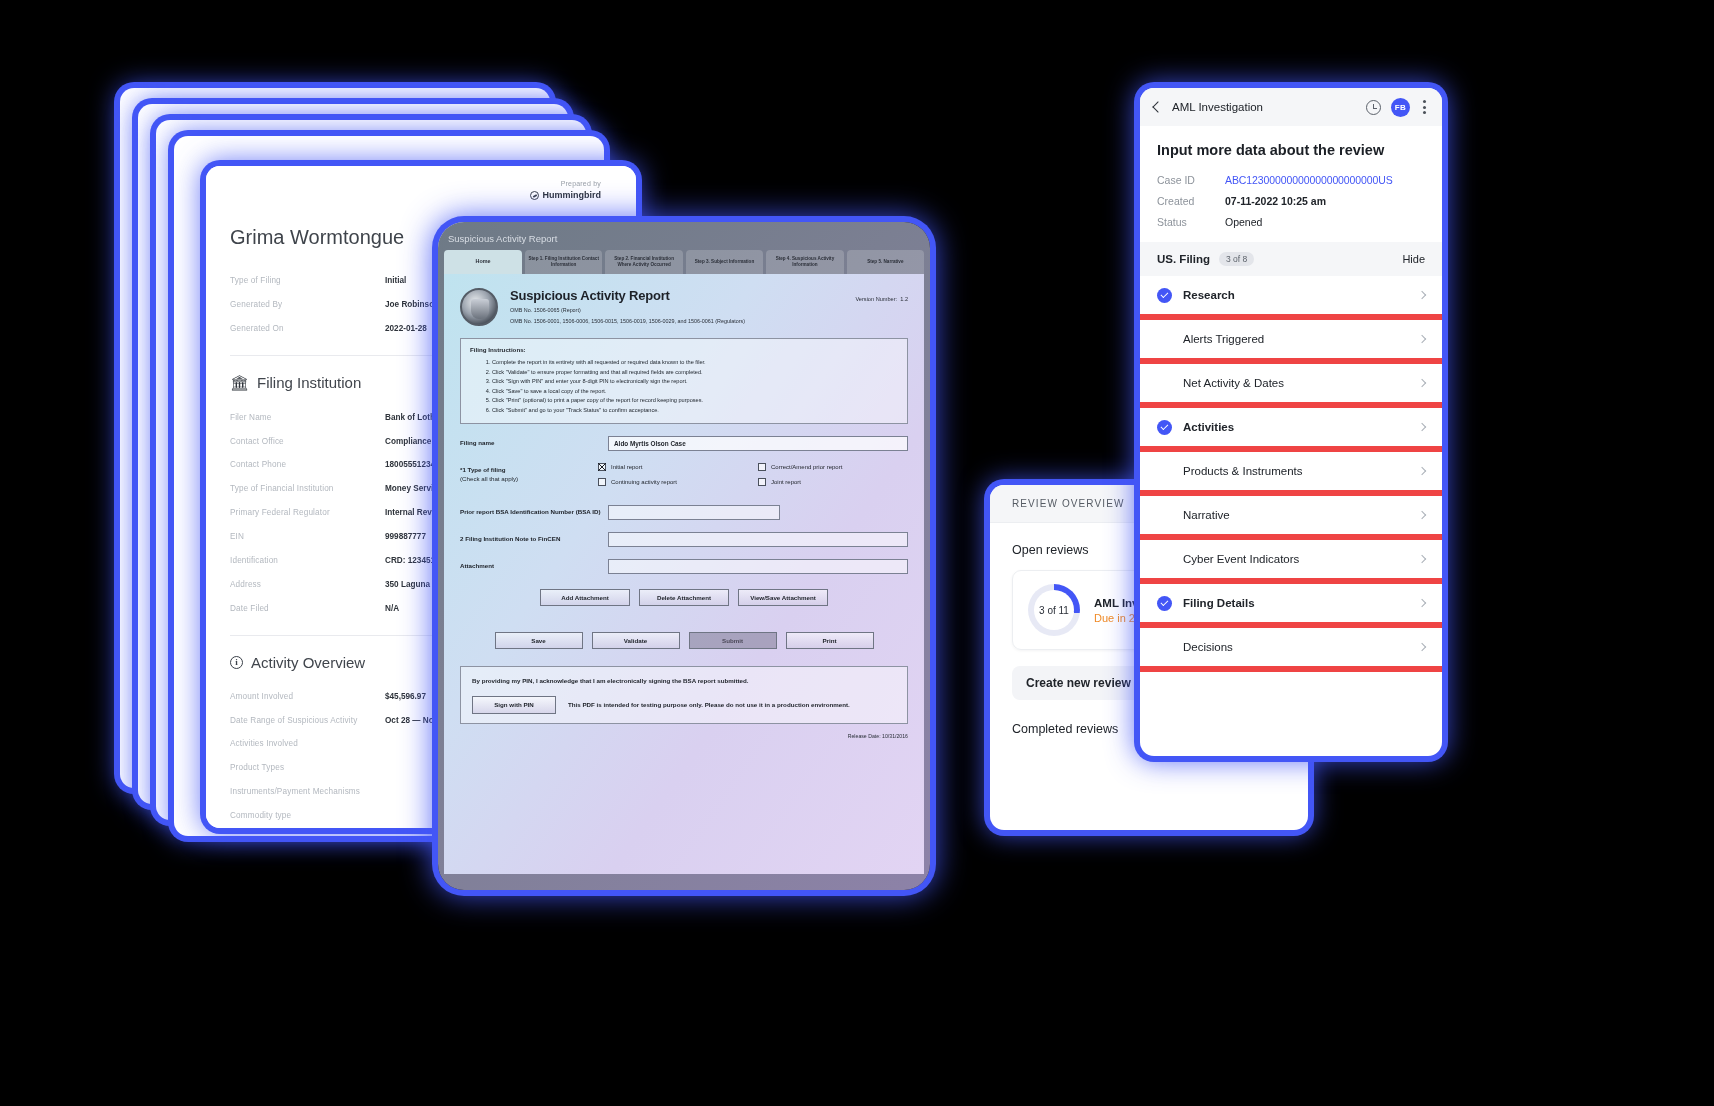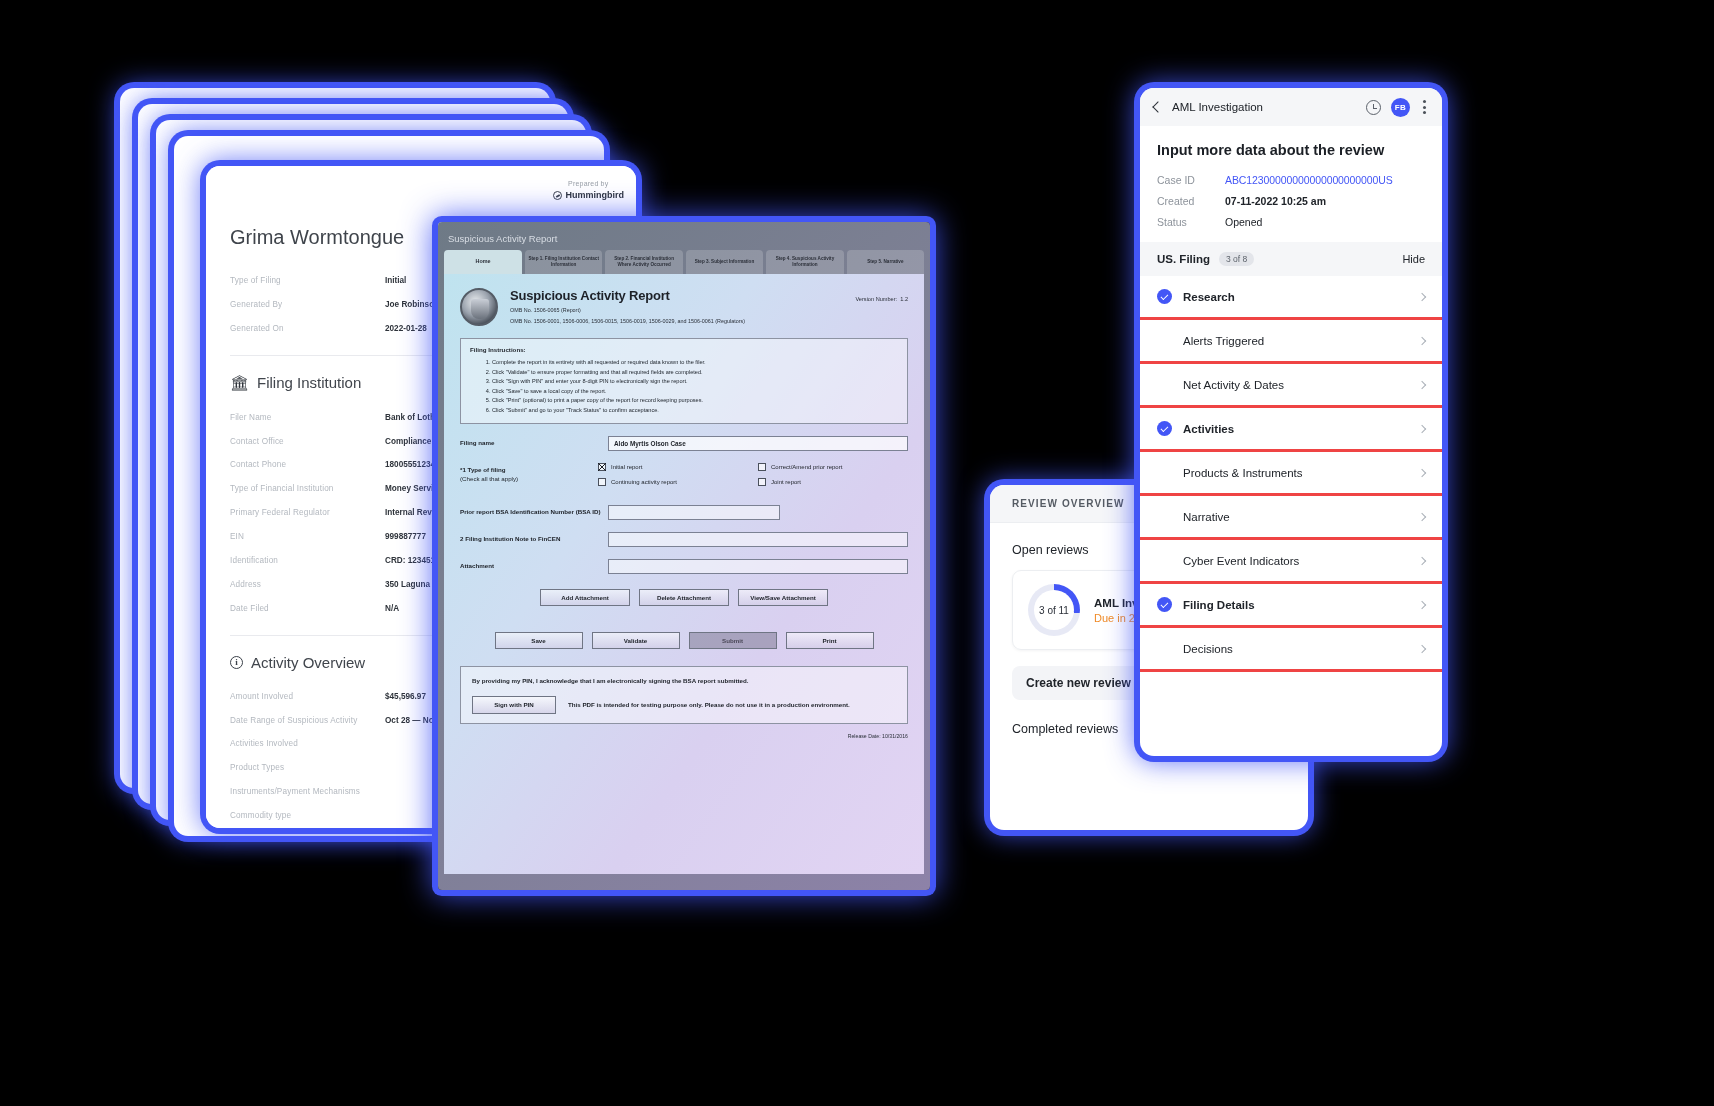--- a/index.html
+++ b/index.html
@@ -21,21 +21,21 @@
   }
   .sheet-5 { left: 0;   top: 0;   width: 430px; height: 700px; }
   .sheet-4 { left: 18px;top: 16px;width: 430px; height: 700px; }
   .sheet-3 { left: 36px;top: 32px;width: 430px; height: 700px; }
   .sheet-2 { left: 54px;top: 48px;width: 430px; height: 700px; }
   .sheet-1 { left: 86px;top: 78px;width: 430px; height: 662px;
              box-shadow: 0 0 0 6px #4356f6, 0 0 28px 5px rgba(67,86,246,.8); }
 
   .doc-page { position: absolute; left: 86px; top: 78px; width: 430px; height: 662px;
               background:#fff; border-radius: 14px; overflow: hidden; padding: 20px 24px; }
-  .prepared-by { position:absolute; right:12px; top:14px; text-align:center; }
+  .prepared-by { position:absolute; right:35px; top:14px; text-align:right; }
   .prepared-label { font-size: 7px; color:#9aa0a8; letter-spacing:.2px; }
   .hb-row { display:flex; align-items:center; gap:4px; margin-top:3px; justify-content:flex-end; }
   .hb-mark { width:9px; height:9px; border-radius:50%; border:1.6px solid #3a4049; position:relative; }
   .hb-mark::after{content:"";position:absolute;left:2px;top:3.2px;width:4px;height:2px;background:#3a4049;transform:rotate(-30deg);}
   .hb-name { font-size: 9px; font-weight:700; color:#2d333b; }
 
   .doc-title { font-size: 20px; color:#3f444b; font-weight:400; margin: 40px 0 26px 0; }
   .kv { display:flex; margin-bottom: 12px; font-size: 8.2px; }
   .kv .k { width: 155px; color:#b3b8bf; letter-spacing:.15px; line-height:1.45; }
   .kv .v { color:#2f343b; font-weight:700; line-height:1.45; flex:1; }
@@ -43,21 +43,21 @@
   .hr { height:1px; background:#e9eaee; margin: 20px 0 18px 0; }
   .sect { display:flex; align-items:center; gap:8px; margin-bottom:20px; }
   .sect-title { font-size: 15px; color:#40454c; }
   .bank-icon { font-size: 15px; color:#2f343b; }
   .info-icon { width:13px;height:13px;border:1.4px solid #3a4049;border-radius:50%;
                display:flex;align-items:center;justify-content:center;font-size:9px;font-weight:700;color:#3a4049;font-family:"Liberation Serif",serif;}
 
   
   .sar-window {
     position:absolute; left: 438px; top: 222px; width: 492px; height: 668px;
-    border-radius: 4px;
+    border-radius: 26px;
     box-shadow: 0 0 0 6px #4356f6, 0 0 30px 6px rgba(67,86,246,.85);
     background: linear-gradient(135deg, #6e7a86 0%, #7b7f92 40%, #8d82a8 100%);
     overflow: hidden;
   }
   .sar-titlebar { height: 24px; padding: 6px 10px 0 10px; }
   .sar-titlebar span { font-size: 9.5px; color:#d8dde4; }
   .sar-tabs { display:flex; gap:3px; padding: 0 6px; align-items:flex-end; height: 28px; }
   .sar-tab {
     flex:1; height: 24px; border-radius: 4px 4px 0 0;
     background: rgba(255,255,255,.18);
@@ -119,21 +119,21 @@
   .release { text-align:right; font-size: 5.2px; color:#2a2f38; margin-top: 9px; }
 
   
   .review-card {
     position:absolute; left: 990px; top: 485px; width: 318px; height: 345px;
     border-radius: 14px; background:#fff; overflow:hidden;
     box-shadow: 0 0 0 6px #4356f6, 0 0 26px 5px rgba(67,86,246,.8);
   }
   .ro-head { height: 38px; background:#f5f6f8; border-bottom:1px solid #eceef1;
              display:flex;align-items:center;padding: 0 22px; }
-  .ro-head span { font-size: 10px; font-weight:700; color:#555b63; letter-spacing:1.1px; }
+  .ro-head span { font-size: 10px; font-weight:400; color:#555b63; letter-spacing:1.1px; }
   .ro-body { padding: 20px 22px; }
   .ro-label { font-size: 12.5px; color:#20242a; margin-bottom: 13px; }
   .ro-item { border:1px solid #eceef1; border-radius:9px; padding: 13px 15px; display:flex; align-items:center; gap:14px;
              box-shadow: 0 1px 3px rgba(20,24,32,.05); }
   .ring { width: 52px; height: 52px; border-radius: 50%; flex:0 0 52px; position:relative;
           background: conic-gradient(#4356f6 0% 27%, #e7e9f5 27% 100%); }
   .ring::after { content:""; position:absolute; left:6px; top:6px; width:40px; height:40px; border-radius:50%; background:#fff; }
   .ring span { position:absolute; inset:0; display:flex; align-items:center; justify-content:center;
                font-size: 10px; color:#2a2f38; z-index:2; }
   .ro-item-title { font-size: 11.5px; font-weight:700; color:#20242a; white-space:nowrap; }
@@ -172,21 +172,21 @@
   .aml-kv { display:flex; margin-bottom: 9px; font-size: 10.5px; align-items:baseline; }
   .aml-kv .k { width: 68px; color:#8d939b; }
   .aml-kv .v { color:#20242a; font-weight:700; }
   .aml-kv .v.link { color:#4356f6; font-weight:400; letter-spacing:-.1px; }
   .aml-kv .v.plain { font-weight:500; }
   .us-filing { margin-top: 14px; background:#f5f6f8; height: 34px; display:flex; align-items:center;
                padding: 0 17px; margin-left:-17px; margin-right:-17px; gap: 9px; }
   .us-filing .t { font-size: 11.5px; font-weight:700; color:#20242a; }
   .pill { background:#e3e5ea; border-radius:9px; padding: 2px 7px; font-size: 8.5px; color:#5d636b; }
   .hide-link { margin-left:auto; font-size: 11px; color:#20242a; }
-  .aml-row { display:flex; align-items:center; gap: 11px; height: 44px; border-bottom:3px solid #ef4444;
+  .aml-row { display:flex; align-items:center; gap: 11px; height: 44px; border-bottom:6px solid #ef4444;
              margin-left:-17px; margin-right:-17px; padding: 0 17px; }
   .aml-row .nm { font-size: 11.5px; color:#20242a; }
   .aml-row.done .nm { font-weight:700; }
   .aml-row .chev { margin-left:auto; width:6px;height:6px;border-top:1.5px solid #aab0b8;border-right:1.5px solid #aab0b8;transform:rotate(45deg);}
   .blue-check { width:15px;height:15px;border-radius:50%;background:#4356f6;flex:0 0 15px;position:relative;}
   .blue-check::after{content:"";position:absolute;left:4px;top:4.6px;width:6.4px;height:3.4px;
      border-left:1.6px solid #fff;border-bottom:1.6px solid #fff;transform:rotate(-45deg);}
   .spacer15 { width:15px;flex:0 0 15px; }
 </style>
 </head>

